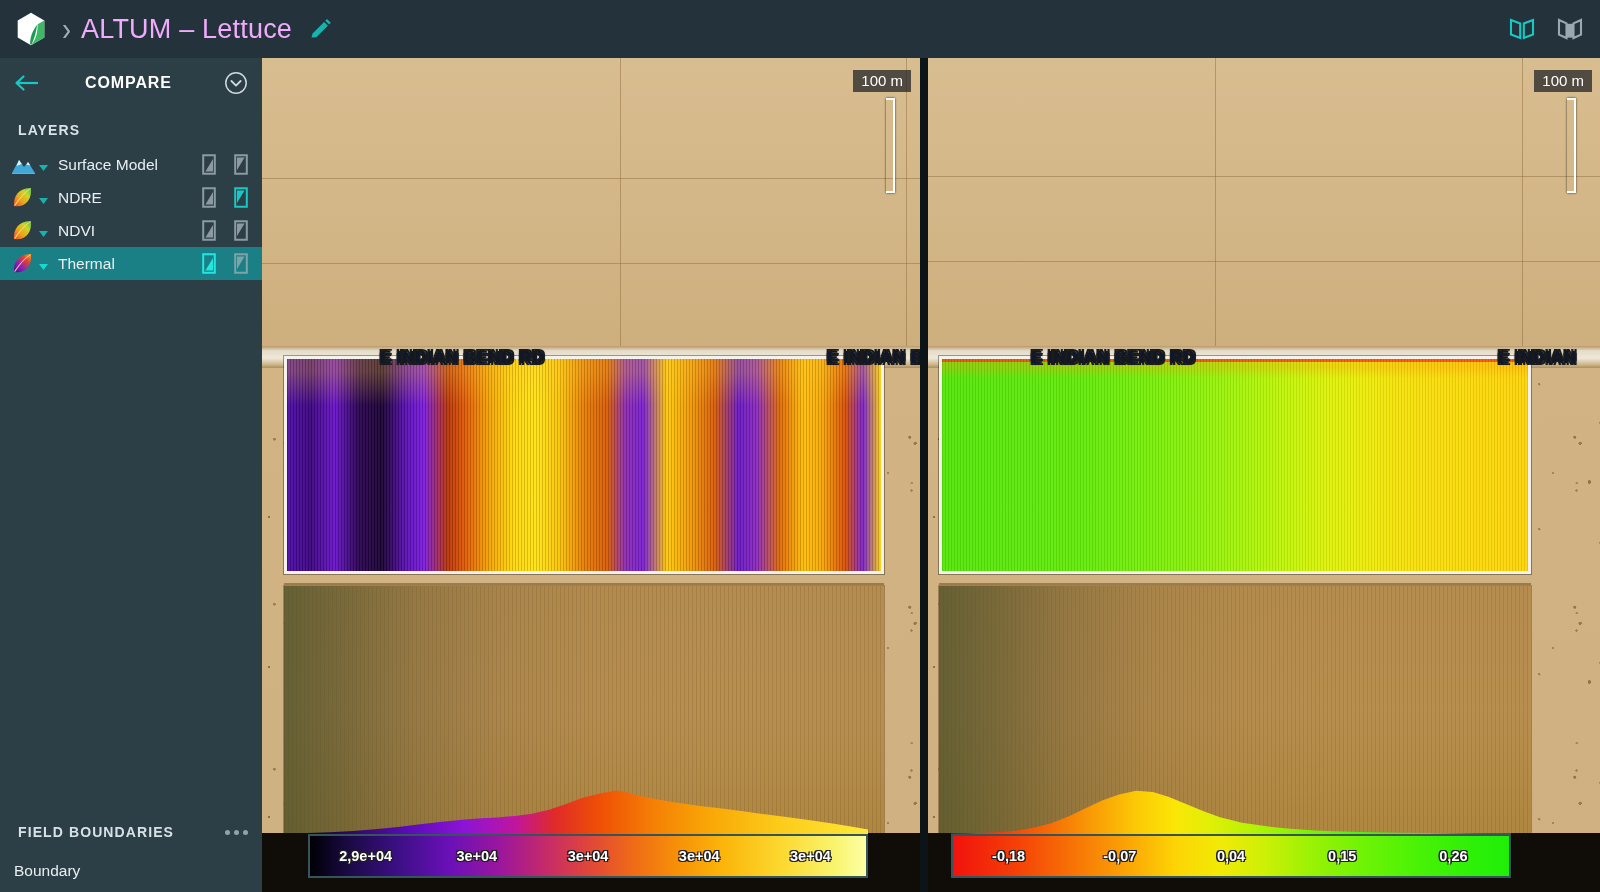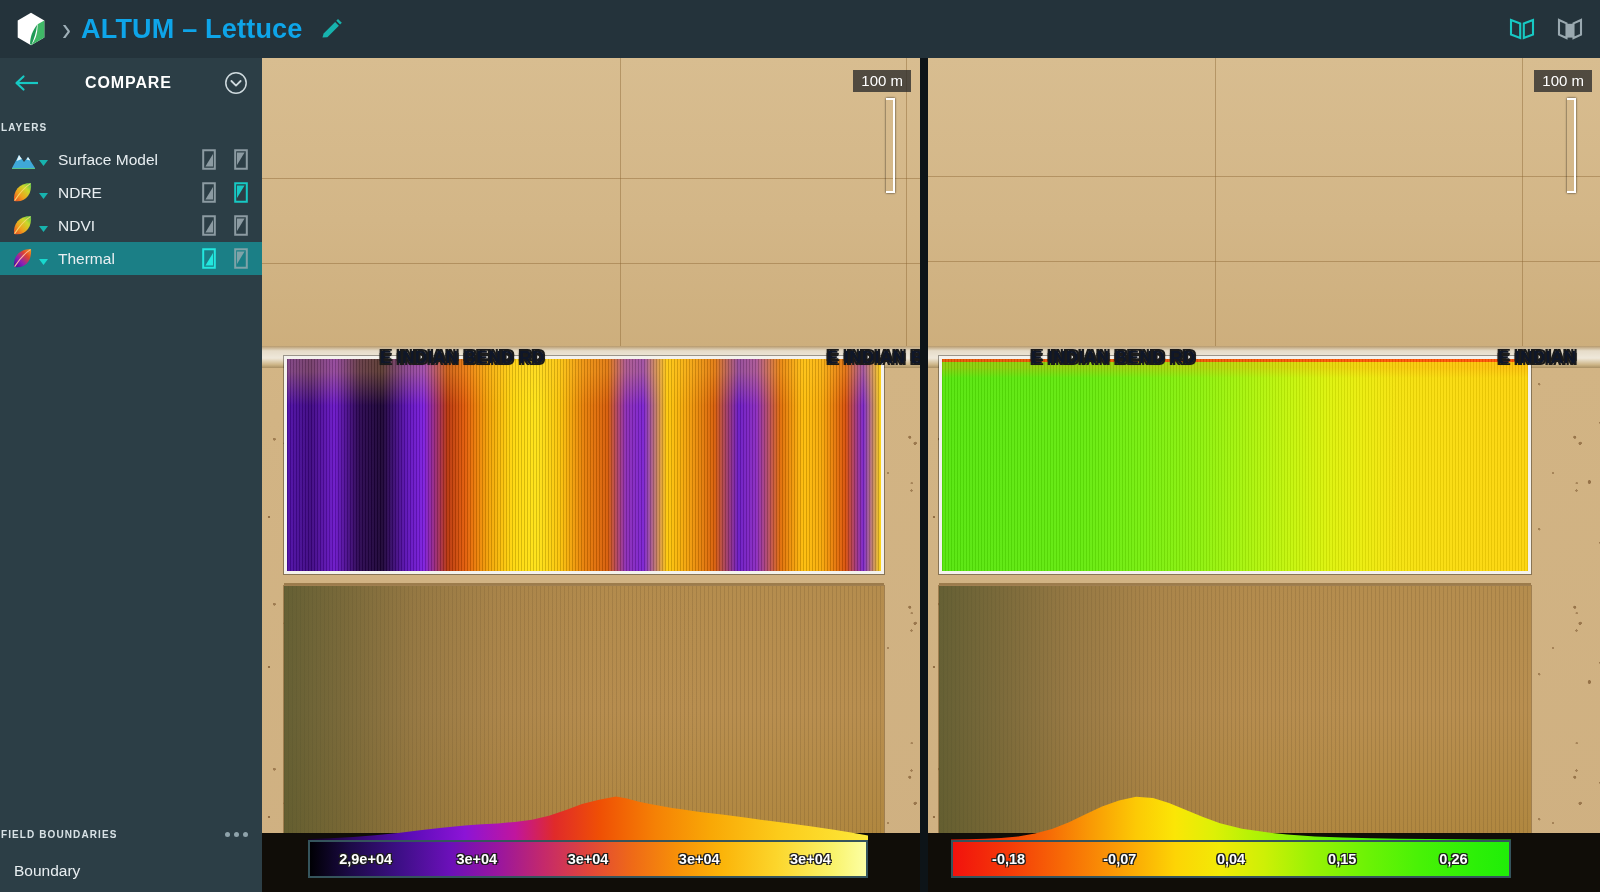--- a/index.html
+++ b/index.html
@@ -16,21 +16,21 @@
   #topbar {
     position:absolute; left:0; top:0; width:1600px; height:58px;
     background:#24333b; display:flex; align-items:center; z-index:40;
   }
   #logo { margin-left:12px; width:38px; height:38px; flex:0 0 auto; }
   .chev-sep {
     margin:0 10px 0 12px; color:#9fb0b8; font-size:27px; font-weight:300;
     line-height:1; transform:scaleY(1.25); display:inline-block;
   }
   #proj-title {
-    color:#0ea5e9; font-size:27px; font-weight:700; letter-spacing:.2px;
+    color:#f0abfc; font-size:27px; font-weight:400; letter-spacing:.2px;
     white-space:nowrap;
   }
   #edit-title-btn {
     margin-left:16px; width:24px; height:24px; cursor:pointer; flex:0 0 auto;
   }
   #topbar-right {
     margin-left:auto; margin-right:16px; display:flex; align-items:center; gap:20px;
   }
   .view-mode-btn { width:28px; height:28px; cursor:pointer; }
 
@@ -43,22 +43,22 @@
     height:50px; display:flex; align-items:center; padding:0 14px 0 14px;gap:33px;
   }
   #back-arrow { width:26px; height:20px; cursor:pointer; flex:0 0 auto; }
   #compare-label {
     color:#ffffff; font-size:16px; font-weight:700; letter-spacing:.9px;
     margin-left:12px;
   }
   #collapse-btn { margin-left:auto; width:24px; height:24px; cursor:pointer; }
 
   .section-hdr {
-    color:#d8e2e6; font-size:10px; font-weight:700; letter-spacing:1.1px;
-    padding:14px 14px 10px 1px; display:flex; align-items:center;
+    color:#d8e2e6; font-size:14px; font-weight:700; letter-spacing:1.1px;
+    padding:14px 14px 10px 18px; display:flex; align-items:center;
   }
   .section-hdr .dots { margin-left:auto; display:flex; gap:4px; }
   .section-hdr .dots i {
     width:5px; height:5px; border-radius:50%; background:#8fa3ab; display:block;
   }
 
   .layer-row {
     height:33px; display:flex; align-items:center; padding:0 14px 0 10px;
     cursor:pointer; position:relative;
   }
@@ -207,21 +207,21 @@
     position:absolute; right:16px; top:28px; width:9px; height:95px;
     border:2px solid #ffffff; border-left:none;
     box-shadow:0 0 2px rgba(0,0,0,.8);
   }
 
   
   .legend { position:absolute; bottom:14px; z-index:15; }
   .legend .hist { position:relative; width:100%; height:44px; }
   .legend .hist svg { display:block; width:100%; height:44px; }
   .legend .bar {
-    position:relative; height:38px; border:2px solid #35545c;
+    position:relative; height:44px; border:2px solid #35545c;
     display:flex; align-items:center;
   }
   .legend .bar .tick {
     flex:1 1 0; color:#ffffff; font-size:14.5px; font-weight:700;
     text-align:center; white-space:nowrap;
     text-shadow:-1.3px -1.3px 0 #1f1f1f, 1.3px -1.3px 0 #1f1f1f,
                 -1.3px 1.3px 0 #1f1f1f, 1.3px 1.3px 0 #1f1f1f;
   }
   #legend-thermal { left:46px; width:560px; }
   #legend-thermal .bar {

